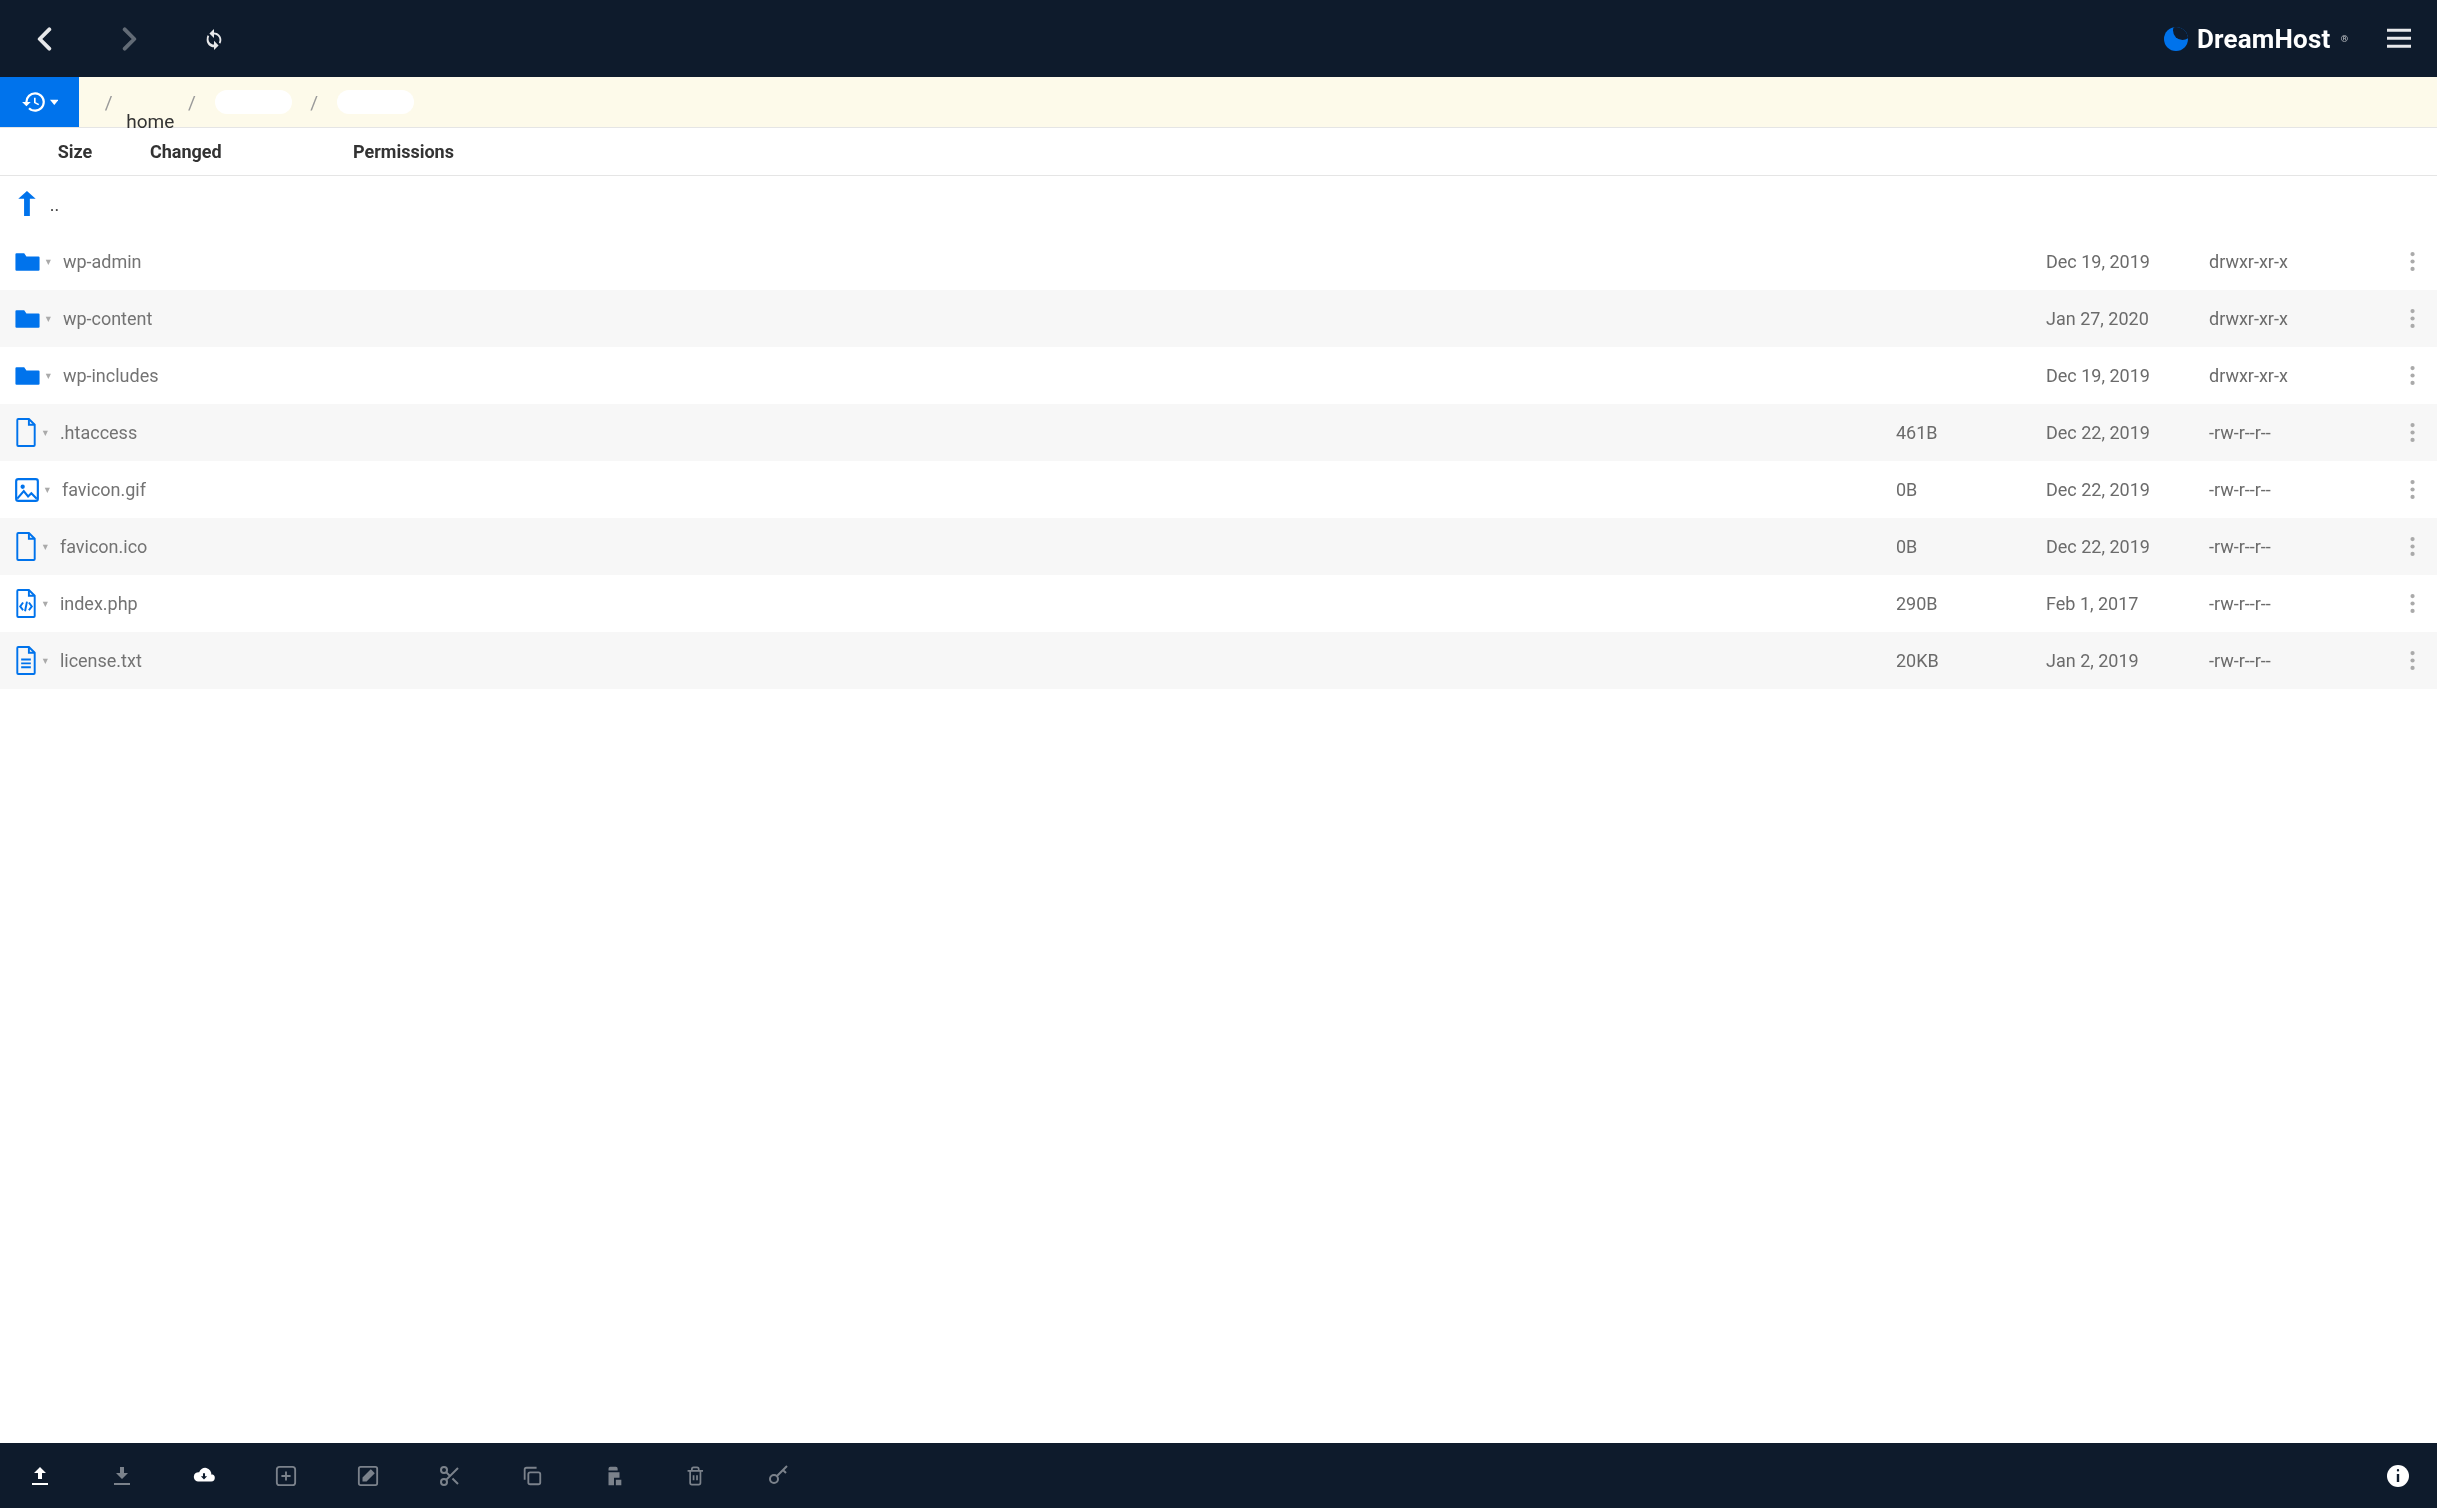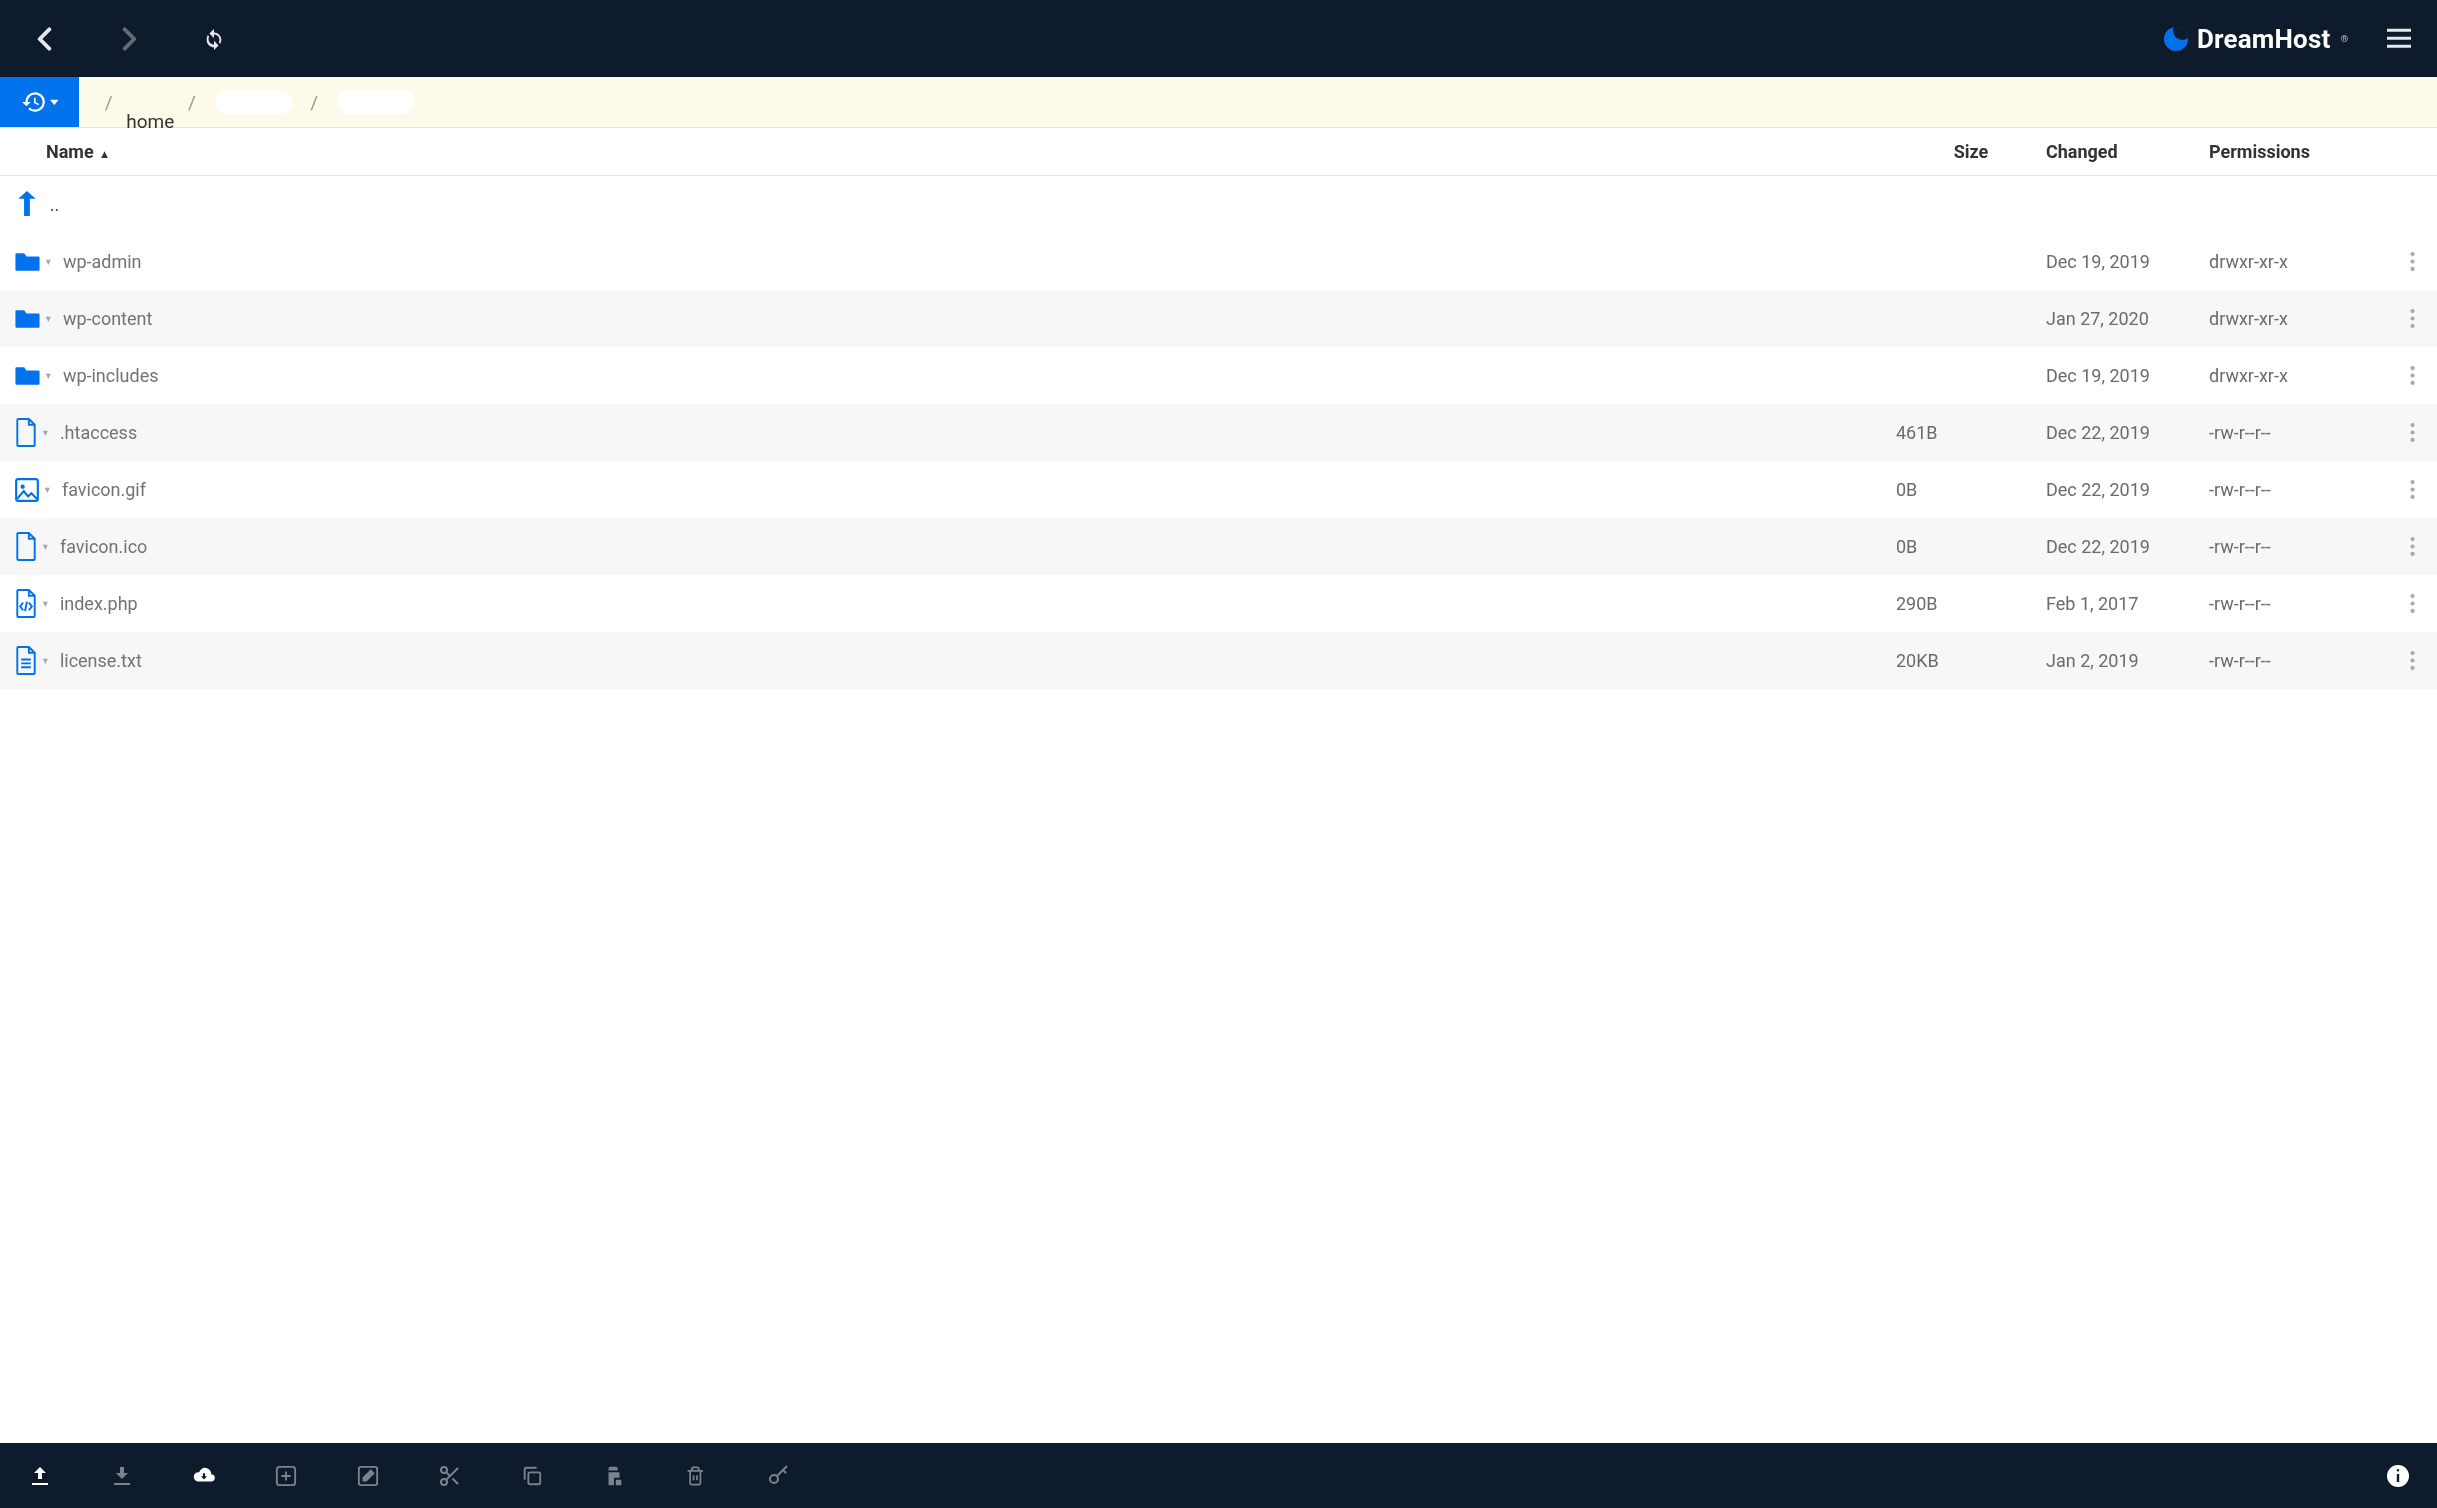--- a/index.html
+++ b/index.html
@@ -24,21 +24,21 @@
   .crumb-sep { color: #999; margin: 0 10.3px; }
   .crumb { color: #333; cursor: pointer; margin-top: 39px; }
   .crumb-blank { display: inline-block; min-width: 77px; height: 24px; background: #fff; border-radius: 12px; margin: 0 5.1px; }
 
   
   .table-wrap { flex: 1; overflow-y: auto; position: relative; }
   .thead { display: flex; align-items: center; height: 48px; border-bottom: 0.9px solid #e5e5e5; font-weight: 700; font-size: 18px; background: #fff; position: sticky; top: 0; }
   .col-name { flex: 1; padding-left: 46px; }
   .col-size { width: 150px; text-align: center; }
   .col-changed { width: 163px; }
-  .col-perm { width: 180px; }
+  .col-perm { width: 180px; margin-left: 40px; }
   .col-actions { width: 48px; text-align: center; }
   .sort-arrow { font-size: 12px; margin-left: 3.4px; }
 
   .row { display: flex; align-items: center; height: 57px; font-size: 18px; color: #444; cursor: pointer; }
   .row:nth-child(odd) { background: #f7f7f7; }
   .row.up { background: #fff; }
   .name-cell { flex: 1; display: flex; align-items: center; padding-left: 13.7px; gap: 5.1px; }
   .toggle { color: #aaa; font-size: 10.3px; width: 12px; }
   .filename { color: #737373; }
   .size-cell { width: 150px; color: #6b6b6b; }
@@ -111,21 +111,20 @@
     <span class="crumb">home</span>
     <span class="crumb-sep">/</span>
     <span class="crumb-blank"></span>
     <span class="crumb-sep">/</span>
     <span class="crumb-blank"></span>
   </div>
 </div>
 
 <div class="table-wrap">
   <div class="thead">
-    <div class="col-name"><span>Name</span> <span class="sort-arrow">▴</span></div>
     <div class="col-size">Size</div>
     <div class="col-changed">Changed</div>
     <div class="col-perm">Permissions</div>
     <div class="col-actions"></div>
   </div>
 
   <div id="rows">
       <div class="row up">
   <div class="name-cell">
     <svg class="icon-up" viewBox="0 0 28 32" width="24" height="27">

